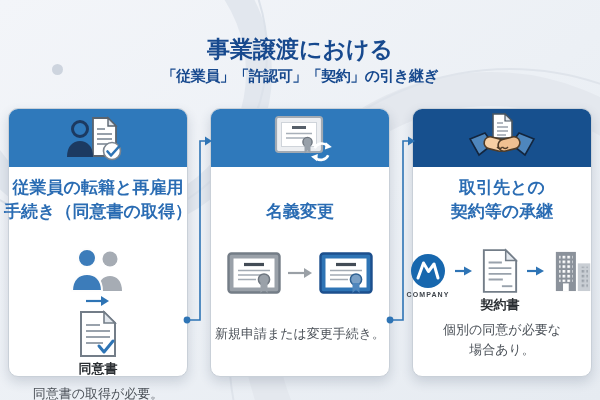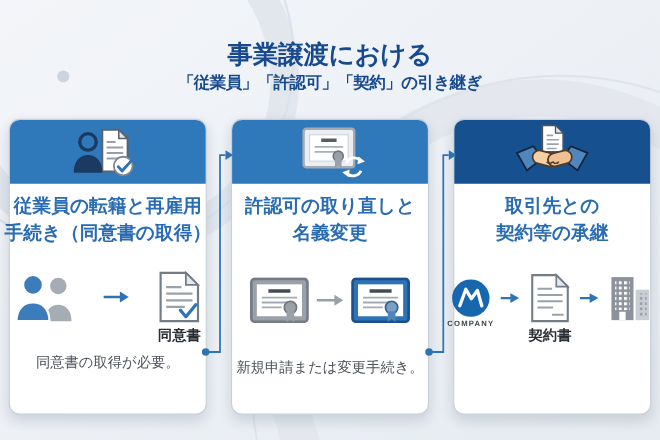--- a/index.html
+++ b/index.html
@@ -21,21 +21,21 @@
   
   .card{position:absolute;top:108px;width:178px;height:267px;background:#fff;
         border:1px solid #c9d0d8;border-radius:10px;box-shadow:0 5px 12px rgba(30,50,80,.16);
         z-index:2;display:flex;flex-direction:column;align-items:center;}
   .card-1{left:8px;} .card-2{left:210px;} .card-3{left:412px;}
   .card-header{width:100%;height:58px;border-radius:9px 9px 0 0;display:flex;
                align-items:center;justify-content:center;flex:none;}
   .card-title{margin-top:9px;text-align:center;color:#2a6cb3;font-weight:800;
               font-size:17px;line-height:1.42;white-space:nowrap;}
   .diagram{display:flex;align-items:center;justify-content:center;}
-  .card-1 .diagram{margin-top:22px;gap:25px;}
+  .card-1 .diagram{margin-top:22px;gap:3px;flex-direction:column;}
   .card-2 .diagram{margin-top:28px;gap:6px;}
   .card-3 .diagram{margin-top:24px;gap:8px;}
   .icon-col{position:relative;display:flex;flex-direction:column;align-items:center;}
   .under-label{position:absolute;top:100%;margin-top:2px;font-size:13px;font-weight:800;
                color:#2b2f33;white-space:nowrap;}
   .logo-label{position:absolute;top:100%;margin-top:1px;font-size:7px;font-weight:800;
               letter-spacing:1.1px;color:#3f454c;}
   .caption{text-align:center;font-size:13px;color:#4b5158;line-height:1.5;white-space:nowrap;}
   .card-1 .caption{margin-top:26px;}
   .card-2 .caption{margin-top:30px;text-align:right;}
@@ -111,21 +111,21 @@
         <path d="M19 19.5h26 M19 24h20" stroke="#a8b0b9" stroke-width="1.6"></path>
         <circle cx="40.5" cy="28" r="4.6" fill="#98a0a9" stroke="#6e767f" stroke-width="1.4"></circle>
         <path d="M37.5 30.5v9l3-3 3 3v-9z" fill="#98a0a9"></path>
         <path d="M47.6 34.2a8 8 0 0 1 12.9-2.4" stroke="#fff" stroke-width="2.6" fill="none"></path>
         <polygon points="58.8,28.3 64.8,32.9 57.9,35.4" fill="#fff"></polygon>
         <path d="M61.2 41.2a8 8 0 0 1-12.9 2.4" stroke="#fff" stroke-width="2.6" fill="none"></path>
         <polygon points="50,47.2 44,42.6 50.9,40.1" fill="#fff"></polygon>
       </svg>
     </div>
     <div class="card-title">
-      <span>許認可の取り直しと</span><br>
+      <br>
       <span>名義変更</span>
     </div>
     <div class="diagram">
       <svg width="54" height="42" viewBox="0 0 54 42">
         <rect x="1.5" y="1.5" width="51" height="39" rx="3" fill="#9aa1a9" stroke="#747d87" stroke-width="2.4"></rect>
         <rect x="6.5" y="6.5" width="41" height="29" fill="#fff"></rect>
         <path d="M17 12.5h20" stroke="#434c56" stroke-width="3.2"></path>
         <path d="M11 18.5h32 M11 23h25 M11 27.5h18" stroke="#a3abb4" stroke-width="1.6"></path>
         <circle cx="37" cy="27.5" r="5.6" fill="#9aa1a9" stroke="#6e767f" stroke-width="1.5"></circle>
         <path d="M33.5 31v10l3.5-3.5 3.5 3.5v-10z" fill="#9aa1a9"></path>
@@ -199,20 +199,24 @@
               <rect width="2.6" height="2.6" fill="#9aa1a9"></rect>
             </pattern>
         </defs>
         <rect x="3" y="1" width="21" height="41" fill="#8b929b"></rect>
         <rect x="6.5" y="4.5" width="14" height="28" fill="url(#winW)"></rect>
         <rect x="10.5" y="34" width="6" height="8" fill="#fff"></rect>
         <rect x="26" y="13" width="13" height="29" fill="#c9ced4"></rect>
         <rect x="28.5" y="16.5" width="8" height="23" fill="url(#winG)"></rect>
       </svg>
     </div>
+    <div class="caption">
+      <span>個別の同意が必要な</span>
+      <span>場合あり。</span>
+    </div>
   </div>
 
   <svg class="overlay" width="600" height="400">
     <g stroke="#2e74b5" stroke-width="1.6" fill="none">
       <polyline points="187,320 200,320 200,141 205,141"></polyline>
       <polyline points="390,320 403,320 403,141 408,141"></polyline>
     </g>
     <g fill="#2e74b5" stroke="none">
       <polygon points="205,136.5 212,141 205,145.5"></polygon>
       <polygon points="408,136.5 415,141 408,145.5"></polygon>

